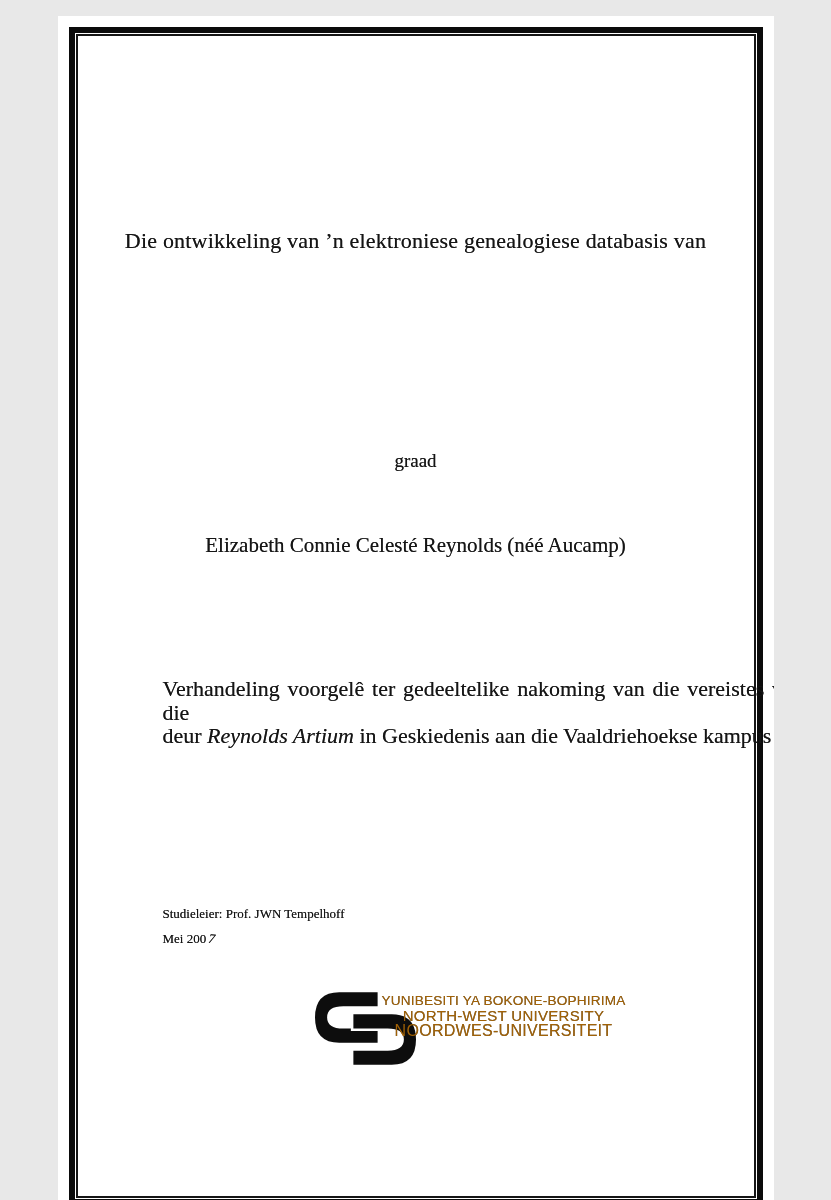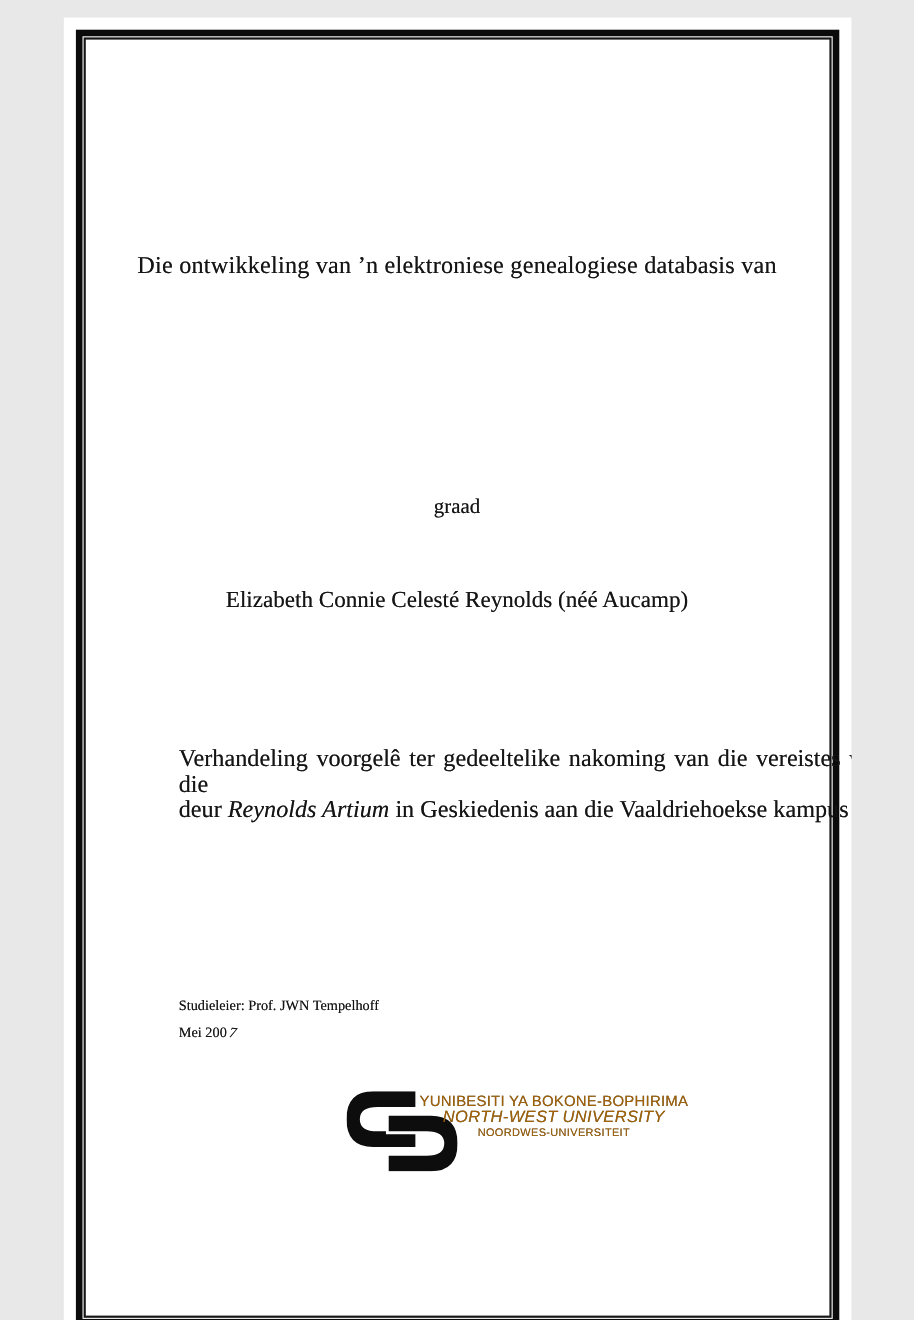--- a/index.html
+++ b/index.html
@@ -86,22 +86,22 @@
     position: absolute;
     left: 320px;
     top: 977px;
     width: 252px;
     text-align: center;
     font-family: "Liberation Sans", sans-serif;
     color: #a16207;
     text-shadow: 0 0 0.4px rgba(0,0,0,0.6);
   }
   .logo-line1 { font-size: 13.6px; line-height: 15px; letter-spacing: 0.2px; }
-  .logo-line2 { font-size: 15px;   line-height: 15.3px; letter-spacing: 0.3px; font-style: italic; }
-  .logo-line3 { font-size: 10px;   line-height: 15.3px; letter-spacing: 0.3px; }
+  .logo-line2 { font-size: 15px;   line-height: 15.3px; letter-spacing: 0.3px; }
+  .logo-line3 { font-size: 16px;   line-height: 15.3px; letter-spacing: 0.3px; }
 </style>
 </head>
 <body>
 
 <div class="page">
 
   <div class="frame">
     <div class="frame-inner"></div>
   </div>
 

